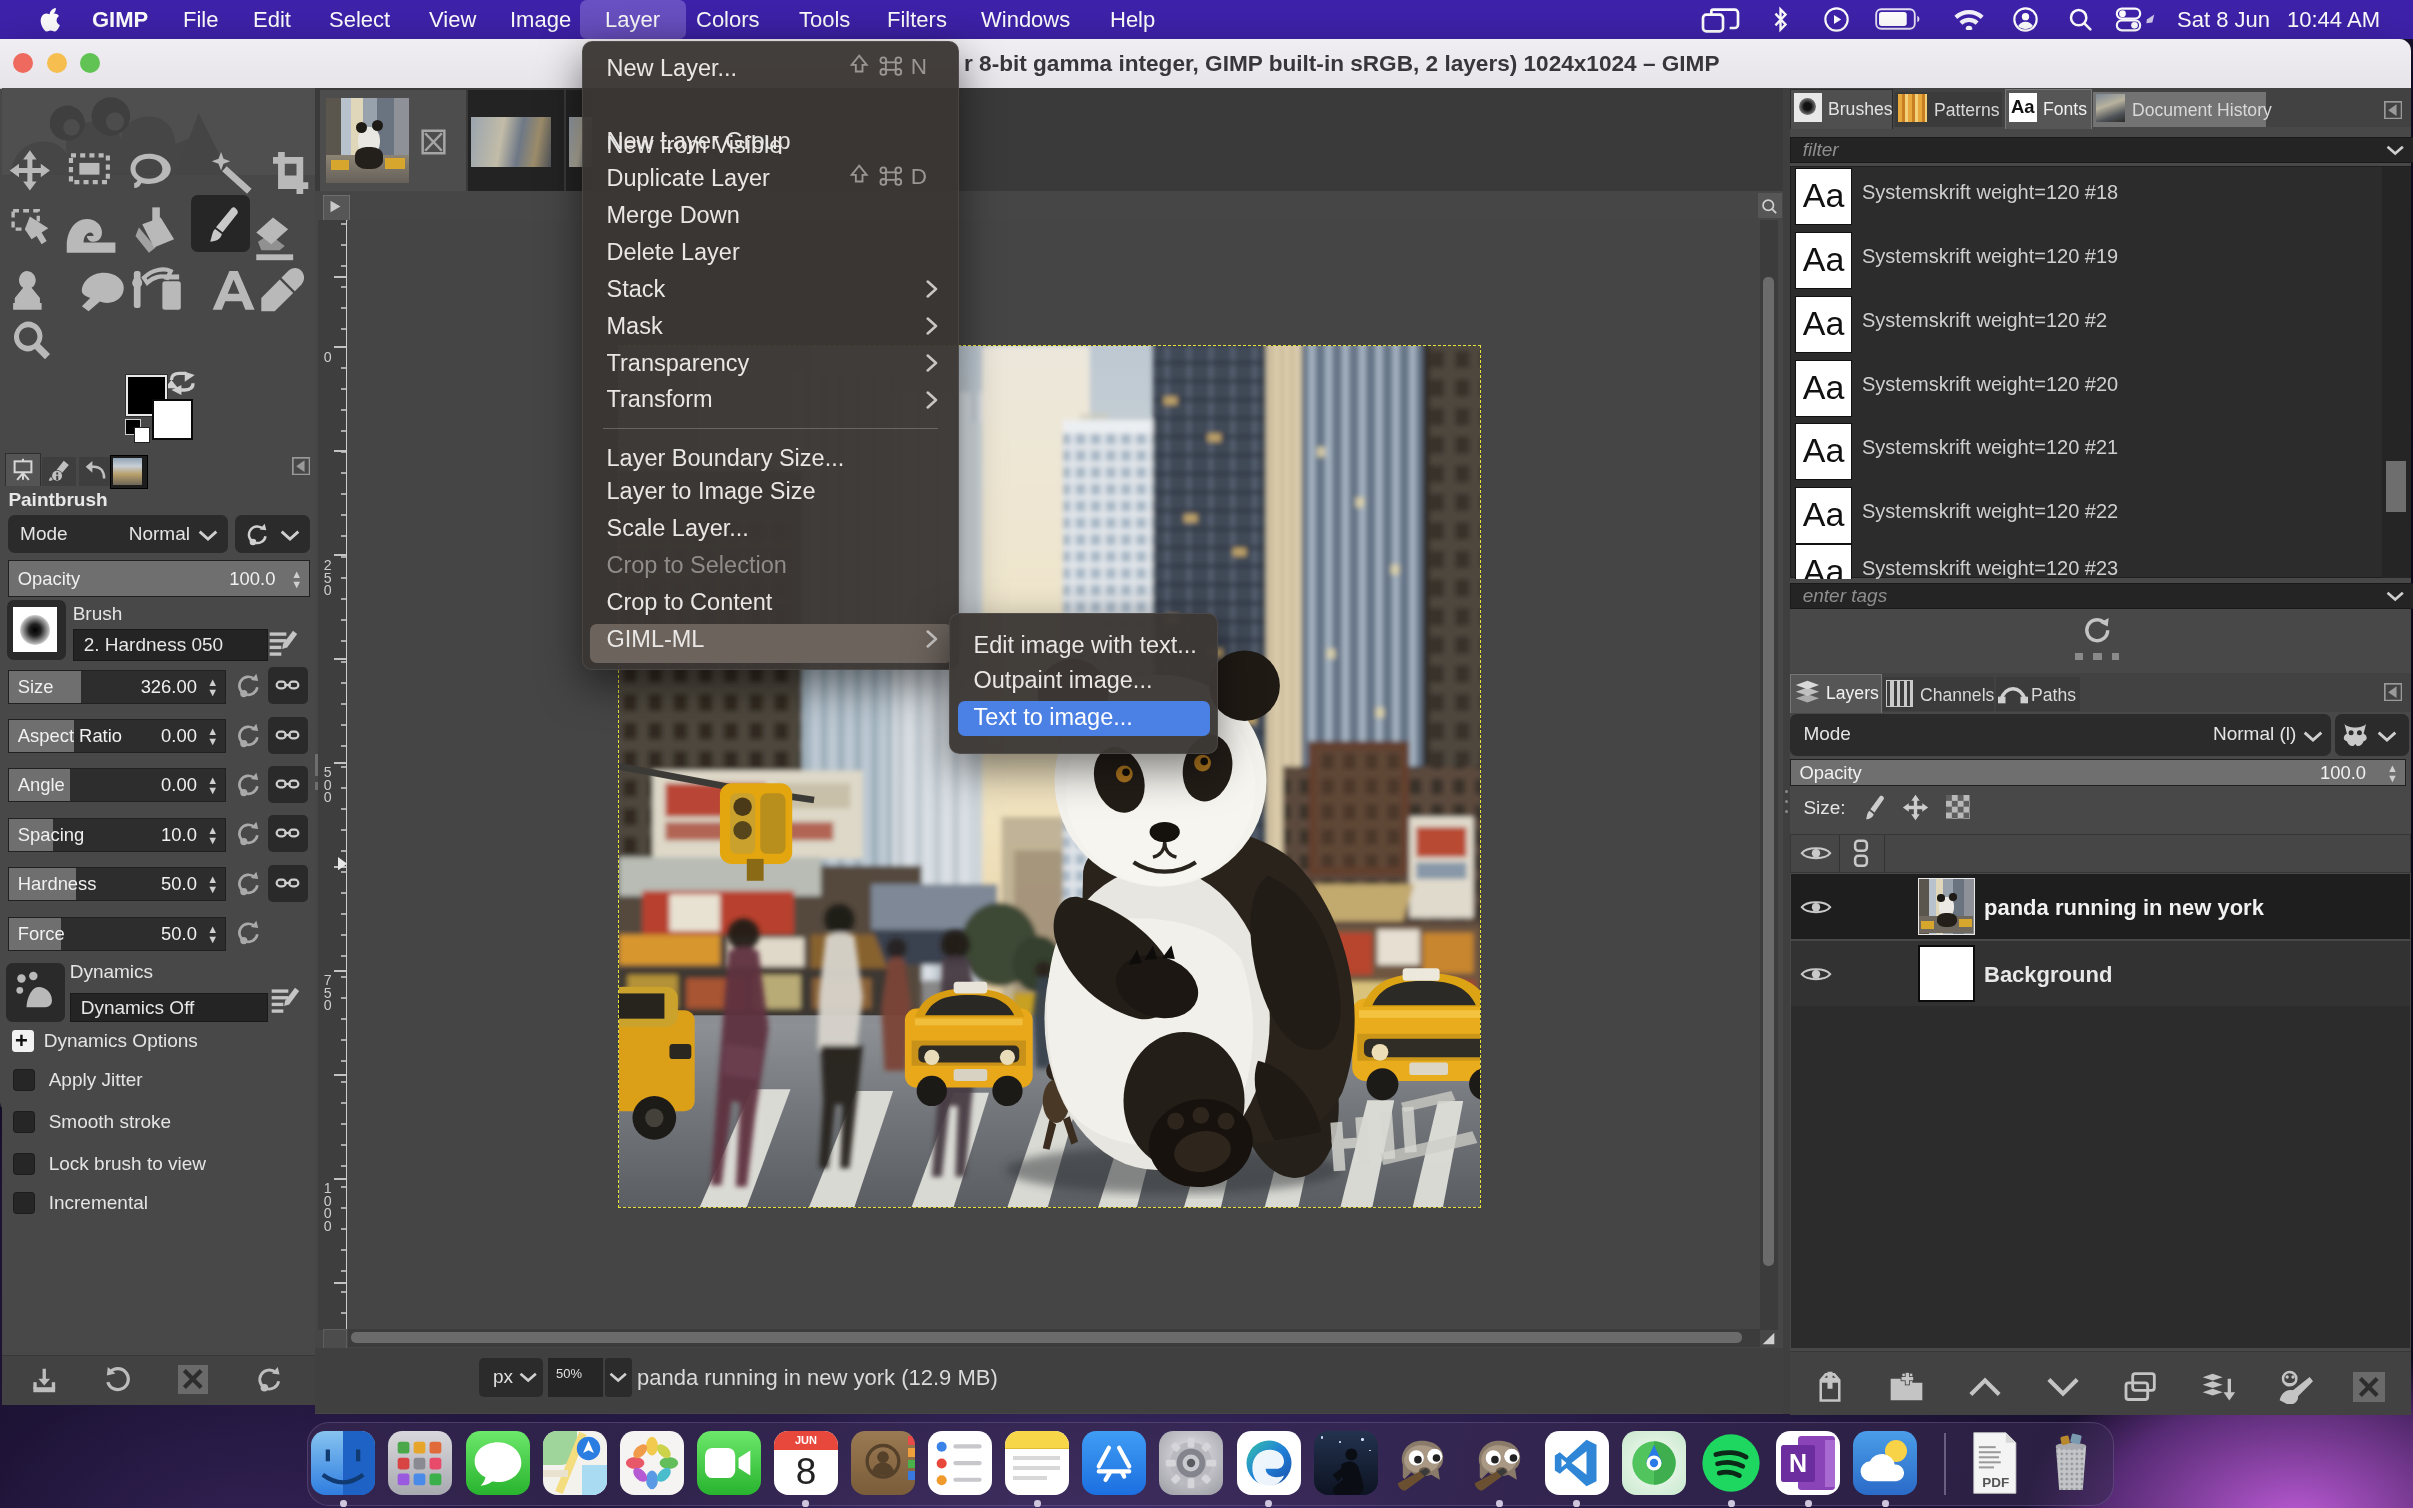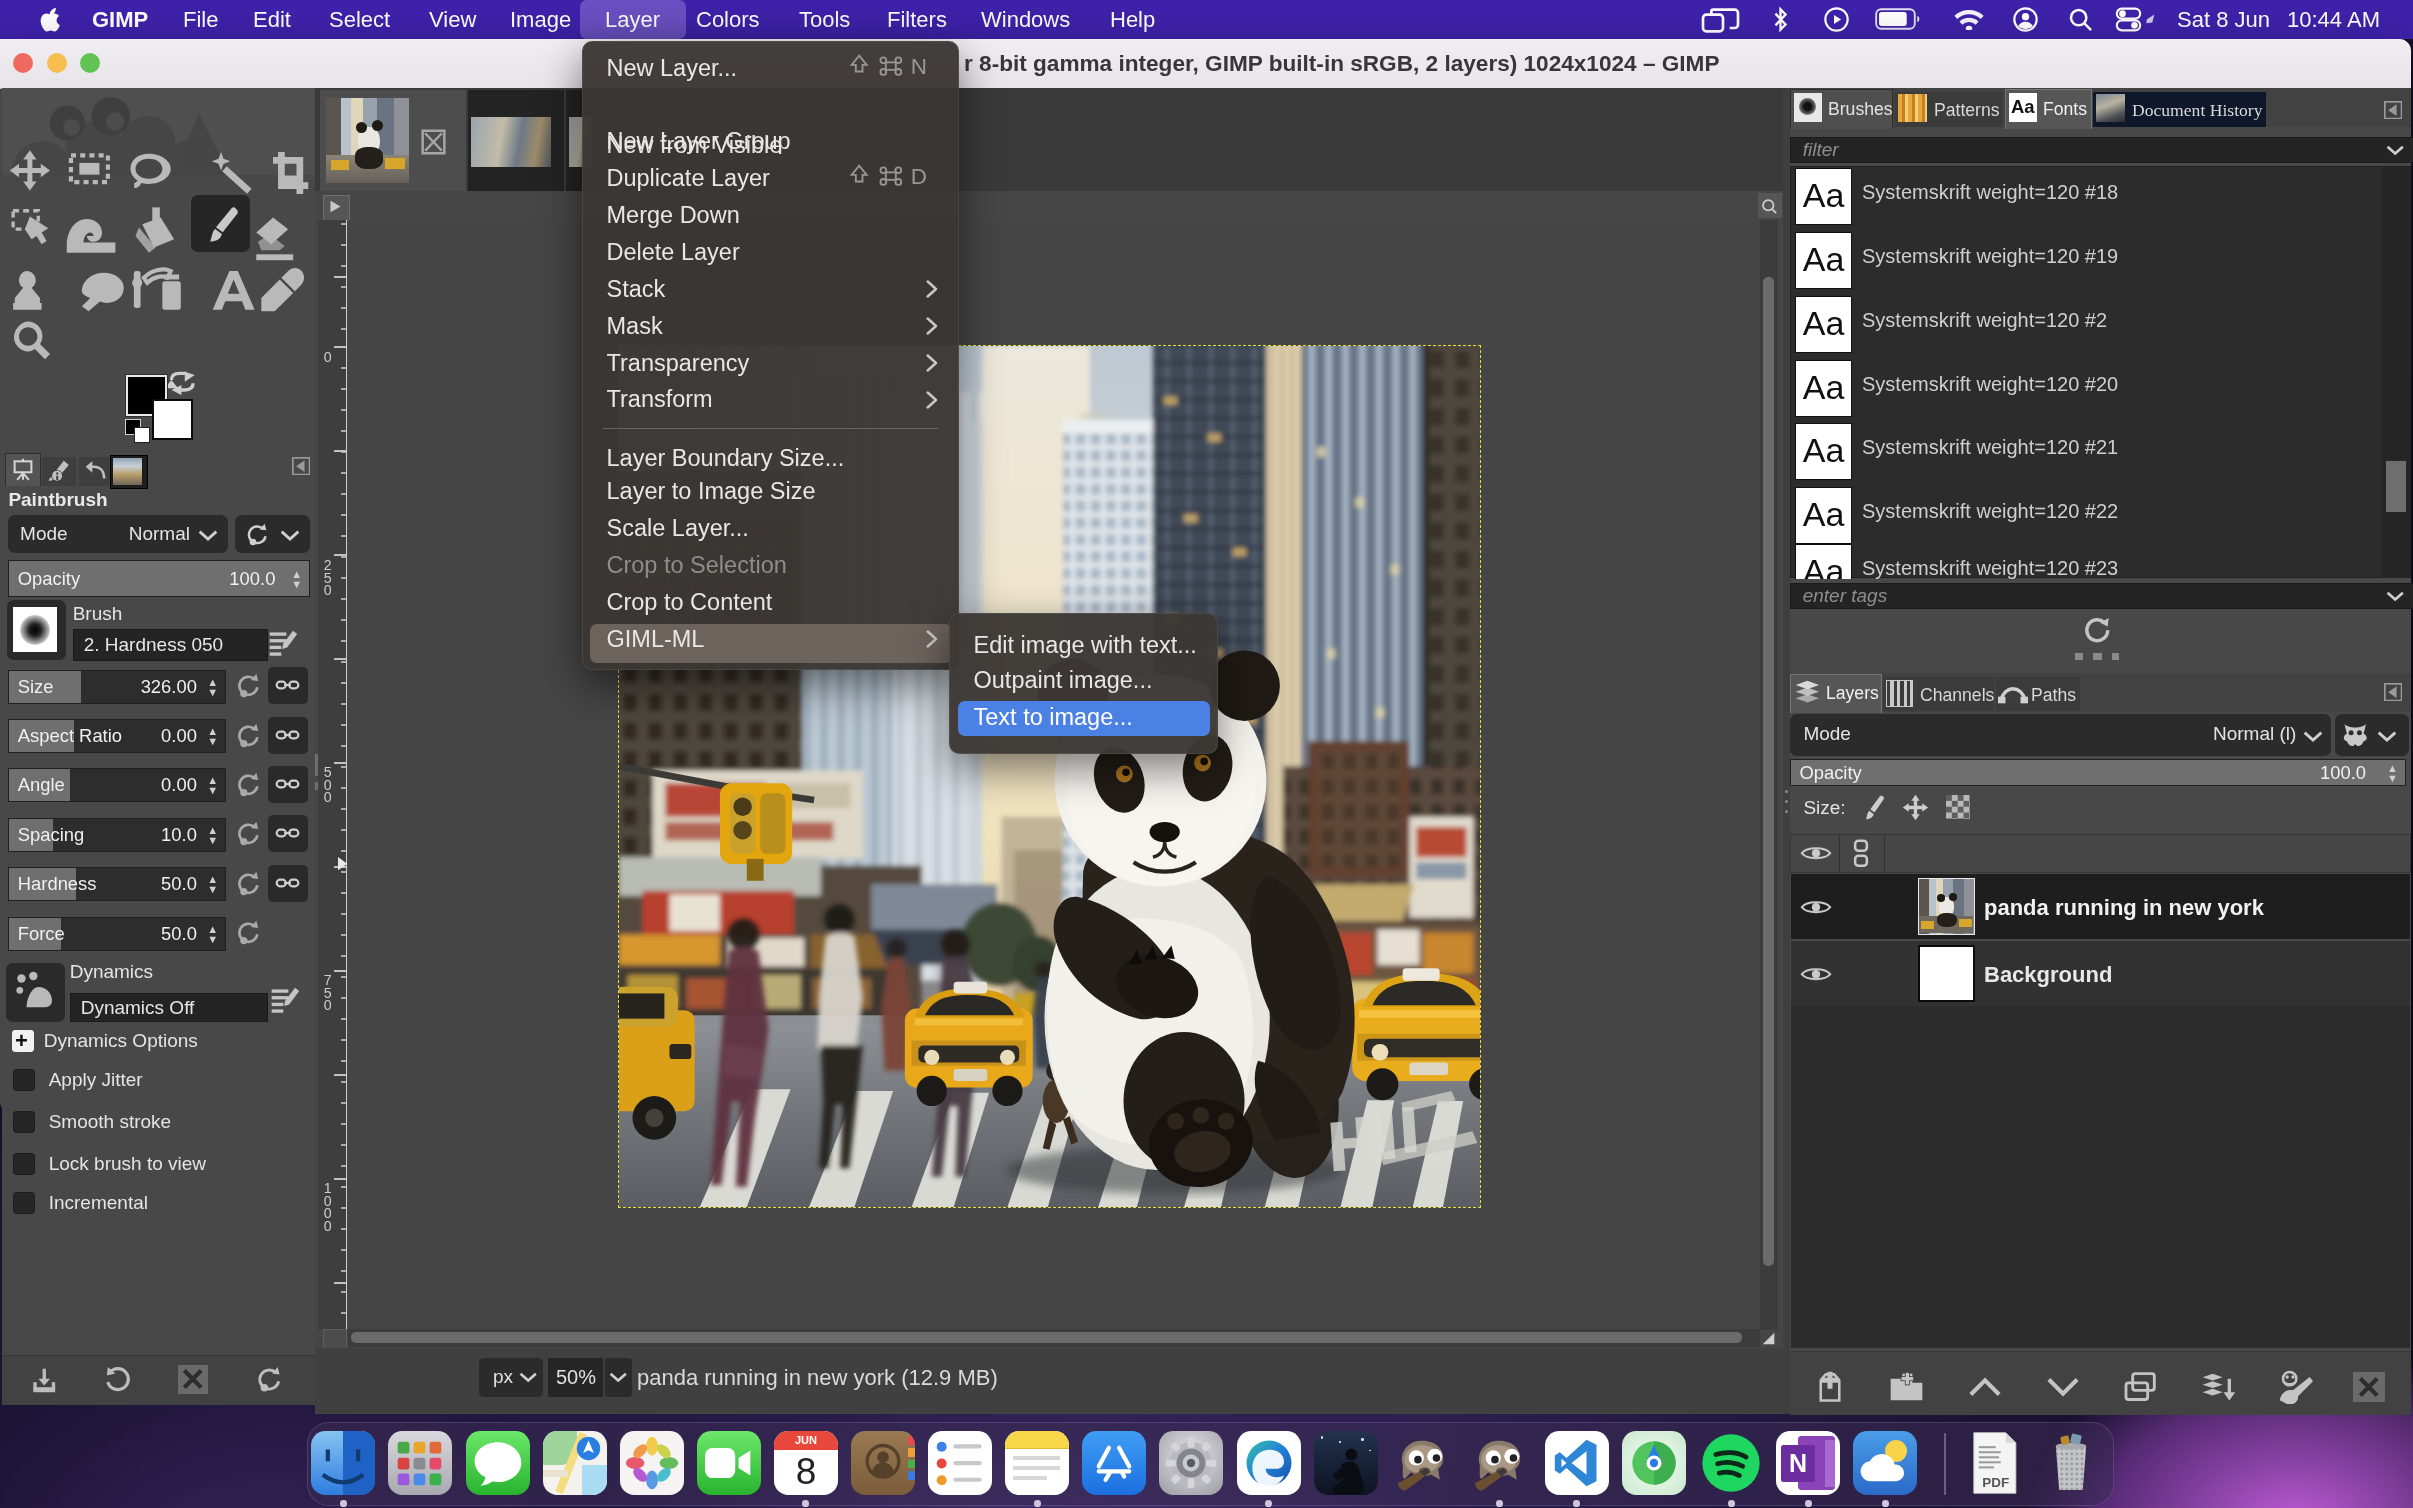--- a/index.html
+++ b/index.html
@@ -820,21 +820,21 @@
             <path fill="#cfcfcf" d="M16 2v14H2z"></path>
           </svg>
 
         <div class="abs" style="left:0;top:1260px;width:1468px;height:65px;background:#404040;">
           <div class="abs" style="left:164px;top:10px;width:64px;height:39px;background:#2b2b2b;border-radius:5px;"></div>
           <div class="abs" style="left:178px;top:17.6px;font-size:19px;color:#e0e0e0;">px</div>
           <svg class="abs" style="left:204px;top:24px;" width="18.4" height="11" viewBox="0 0 24 14">
               <path fill="none" stroke="#cfcfcf" stroke-width="3.4" d="M2 2l10 9 10-9"></path>
             </svg>
           <div class="abs" style="left:233px;top:10px;width:55px;height:39px;background:#262626;"></div>
-          <div class="abs" style="left:241px;top:17.6px;font-size:20px;color:#e0e0e0;">50%</div>
+          <div class="abs" style="left:241px;top:17.6px;font-size:13px;color:#e0e0e0;">50%</div>
           <div class="abs" style="left:290px;top:10px;width:27px;height:39px;background:#2b2b2b;border-radius:3.4px;"></div>
           <svg class="abs" style="left:294px;top:24px;" width="18.4" height="11" viewBox="0 0 24 14">
               <path fill="none" stroke="#cfcfcf" stroke-width="3.4" d="M2 2l10 9 10-9"></path>
             </svg>
           <div class="abs" style="left:322px;top:17px;font-size:22px;color:#dadada;">panda running in new york (12.9 MB)</div>
         </div>
       </div>
       <div id="rightsplit">
         <div class="abs" style="left:1.7px;top:702px;width:3.4px;height:3.4px;background:#8a8a8a;border-radius:50%;"></div>
         <div class="abs" style="left:1.7px;top:712px;width:3.4px;height:3.4px;background:#8a8a8a;border-radius:50%;"></div>
@@ -850,21 +850,21 @@
           <div class="abs" style="left:37px;top:9.2px;font-size:17.6px;color:#e2e2e2;white-space:nowrap;">Brushes</div>
         </div>
         <div class="abs" style="left:105px;top:4.2px;width:107px;height:35px;background:#3b3b3b;">
           <div class="abs" style="left:3.4px;top:1.7px;width:28.5px;height:28.5px;background:repeating-linear-gradient(90deg,#e8a93c 0 4.2px,#c77f22 4.2px 7.5px,#f4cf7a 7.5px 10px);"></div>
           <div class="abs" style="left:39px;top:7.5px;font-size:17.6px;color:#d8d8d8;white-space:nowrap;">Patterns</div>
         </div>
         <div class="abs" style="left:215px;top:0.8px;width:85px;height:39px;background:#565656;border:0.8px solid #777;border-bottom:none;">
           <div class="abs" style="left:2.5px;top:3.4px;width:28.5px;height:28.5px;background:#fff;color:#111;font-size:18.4px;text-align:center;line-height:28.5px;font-weight:bold;">Aa</div>
           <div class="abs" style="left:37px;top:9.2px;font-size:17.6px;color:#f0f0f0;white-space:nowrap;">Fonts</div>
         </div>
-        <div class="abs" style="left:303px;top:4.2px;width:173px;height:35px;background:#0f172a;font-family:Liberation Serif, serif;">
+        <div class="abs" style="left:303px;top:4.2px;width:173px;height:35px;background:#737373;">
           <div class="abs" style="left:3.4px;top:1.7px;width:28.5px;height:28.5px;background:linear-gradient(160deg,#7c8896 0%,#b8b29e 40%,#4e5258 75%,#2c2c28 100%);"></div>
           <div class="abs" style="left:39px;top:7.5px;font-size:17.6px;color:#d8d8d8;white-space:nowrap;">Document History</div>
         </div>
         <svg class="abs" style="left:594px;top:12.6px;" width="18.4" height="18.4" viewBox="0 0 22 22">
             <rect x="1" y="1" width="20" height="20" fill="none" stroke="#9a9a9a" stroke-width="2"></rect>
             <path fill="#9a9a9a" d="M15 4v14l-10-7z"></path>
           </svg>
 
         <div class="abs input" style="left:0;top:49px;width:613px;height:23.5px;font-size:19px;font-style:italic;color:#8e8e8e;line-height:23.5px;padding-left:11.7px;">filter
           <svg class="abs" style="right:11.7px;top:6.7px;" width="18.4" height="11" viewBox="0 0 24 14">

